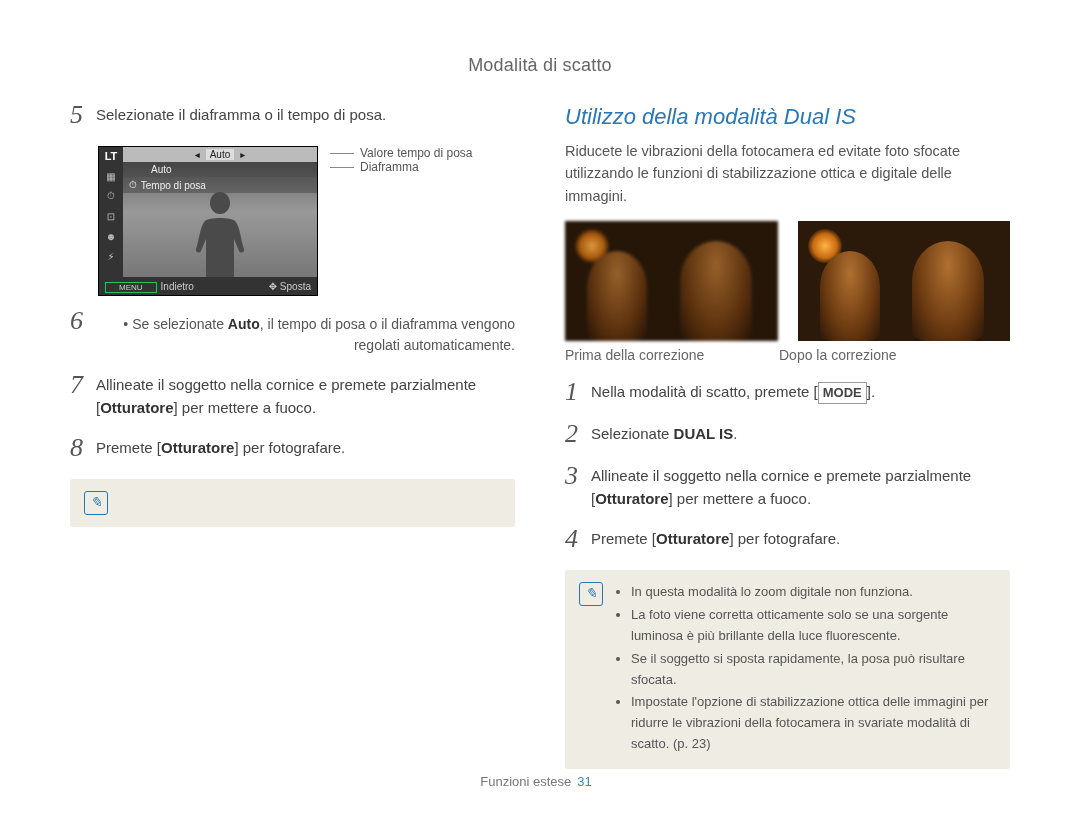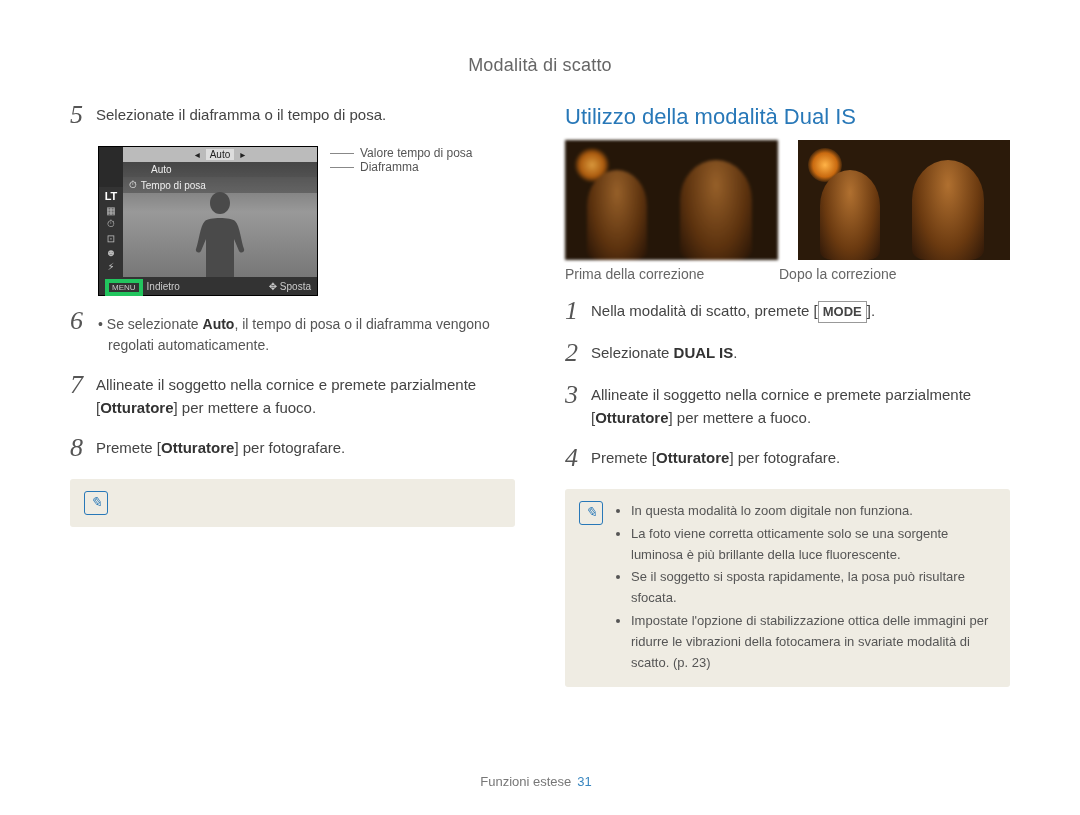--- a/index.html
+++ b/index.html
@@ -40,56 +40,56 @@
     font-family: Georgia, 'Times New Roman', serif;
     font-style: italic;
     font-size: 26px;
     color: #555;
     width: 26px;
     flex-shrink: 0;
     line-height: 1;
     margin-top: -2px;
   }
   .step-body { flex:1; font-size: 15px; color:#444; }
-  .step-body .sub { font-size: 14px; color:#555; margin-top:4px; padding-left:12px; text-indent:-10px;}
+  .step-body .sub { font-size: 14px; color:#555; margin-top:4px; padding-left:12px; text-indent:-10px;text-align:right;}
   .bullet::before { content:"• "; }
   .bold { font-weight: bold; color:#333;}
   .btn-box { display:inline-block; border:1px solid #999; padding:0 4px; font-size:13px; font-weight:bold; vertical-align:baseline;}
 
   
   .lcd-wrap { display:flex; gap:12px; margin:10px 0 14px 28px;}
   .lcd {
     width: 218px;
     background: #2a2a2a;
     border: 1px solid #000;
     position: relative;
     color: #ddd;
     font-size: 11px;
   }
   .lcd-sidebar {
     position:absolute; left:0; top:0; bottom:18px; width:24px;
     background:#333; border-right:1px solid #111;
-    display:flex; flex-direction:column; align-items:center; padding-top:2px; margin-top:40px;
+    display:flex; flex-direction:column; align-items:center; padding-top:2px; gap:6px;
   }
   .lcd-sidebar .ico { width:16px; height:14px; display:flex; align-items:center; justify-content:center; font-size:10px; color:#bbb;}
   .lcd-sidebar .lt { font-weight:bold; color:#fff; font-size:11px;}
   .lcd-body { margin-left:24px; height:130px; position:relative; background:linear-gradient(#555,#999 50%, #777);}
   .lcd-top-row { background:#bbb; color:#222; height:15px; display:flex; align-items:center; justify-content:center; gap:6px; font-size:10px;}
   .lcd-top-row .sel { background:#ddd; padding:0 4px;}
   .lcd-row2 { background:rgba(0,0,0,0.3); height:15px; display:flex; align-items:center; padding-left:28px; font-size:10px; color:#eee;}
   .lcd-label-row { height:16px; display:flex; align-items:center; padding-left:6px; color:#eee; font-size:10px; background:rgba(0,0,0,0.25);}
   .silhouette {
     position:absolute; left:50%; bottom:0; transform:translateX(-50%);
     width:70px; height:90px;
   }
   .lcd-footer {
     height:18px; background:#333; display:flex; align-items:center; justify-content:space-between;
     padding:0 6px; font-size:10px; color:#ccc;
   }
-  .lcd-footer .menu { border:4px solid #22c55e; padding:0 3px; font-size:8px; margin-right:4px;}
+  .lcd-footer .menu { border:1px solid #22c55e; padding:0 13px; font-size:8px; margin-right:4px;}
   .lcd-callouts { display:flex; flex-direction:column; font-size:12px; color:#555;}
   .lcd-callouts div::before { content:""; display:inline-block; width:24px; border-top:1px solid #888; vertical-align:middle; margin-right:6px;}
 
   .note {
     display:flex;
     background:#efece3;
     border-radius:3px;
     padding:12px 14px;
     gap:12px;
     font-size:13px;
@@ -104,20 +104,21 @@
     flex-shrink:0;
   }
   .note ul { margin:0; padding-left:16px; }
   .note ul li { margin-bottom:2px;}
 
   .section-heading {
     color:#2878b8;
     font-size:22px;
     font-weight:400;
     margin:0 0 10px 0;
+    font-style:italic;
   }
   .section-intro {
     font-size:14.5px;
     line-height:1.55;
     color:#555;
     margin-bottom:14px;
   }
 
   .photo-row { display:flex; gap:20px; margin-bottom:6px;}
   .photo {
@@ -221,20 +222,21 @@
         </div>
       </div>
 
       <div class="note">
         <div class="note-icon">✎</div>
       </div>
     </div>
 
     <div class="col">
       <div class="section-heading">Utilizzo della modalità Dual IS</div>
+      <div class="section-intro">Riducete le vibrazioni della fotocamera ed evitate foto sfocate utilizzando le funzioni di stabilizzazione ottica e digitale delle immagini.</div>
 
       <div class="photo-row">
         <div class="photo dark">
           <div class="glow l"></div>
           <div class="head" style="left:22px;"></div>
           <div class="head" style="right:26px; width:72px; height:100px;"></div>
         </div>
         <div class="photo">
           <div class="glow l"></div>
           <div class="head" style="left:22px;"></div>

